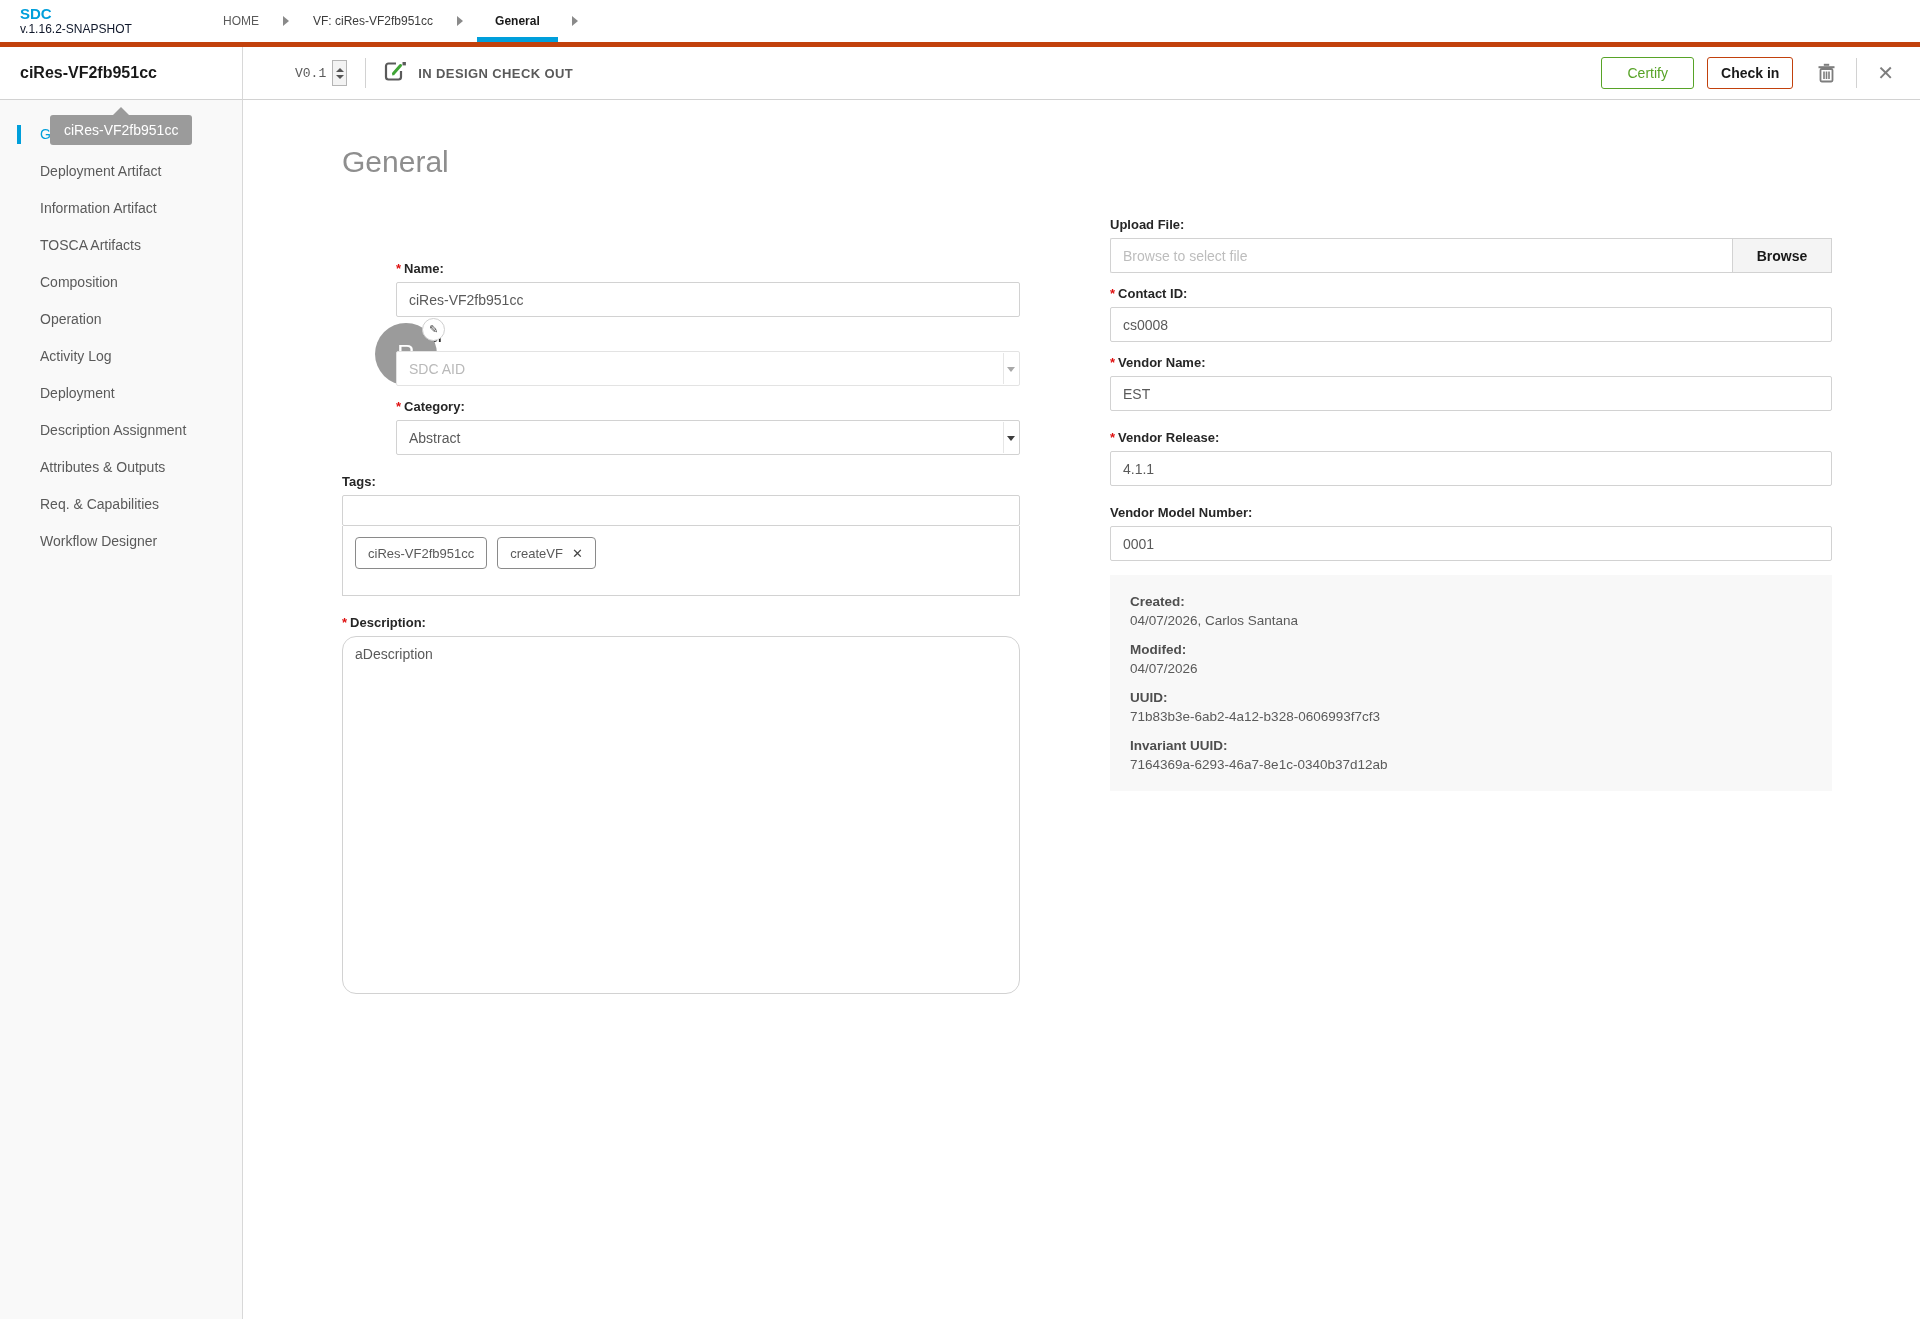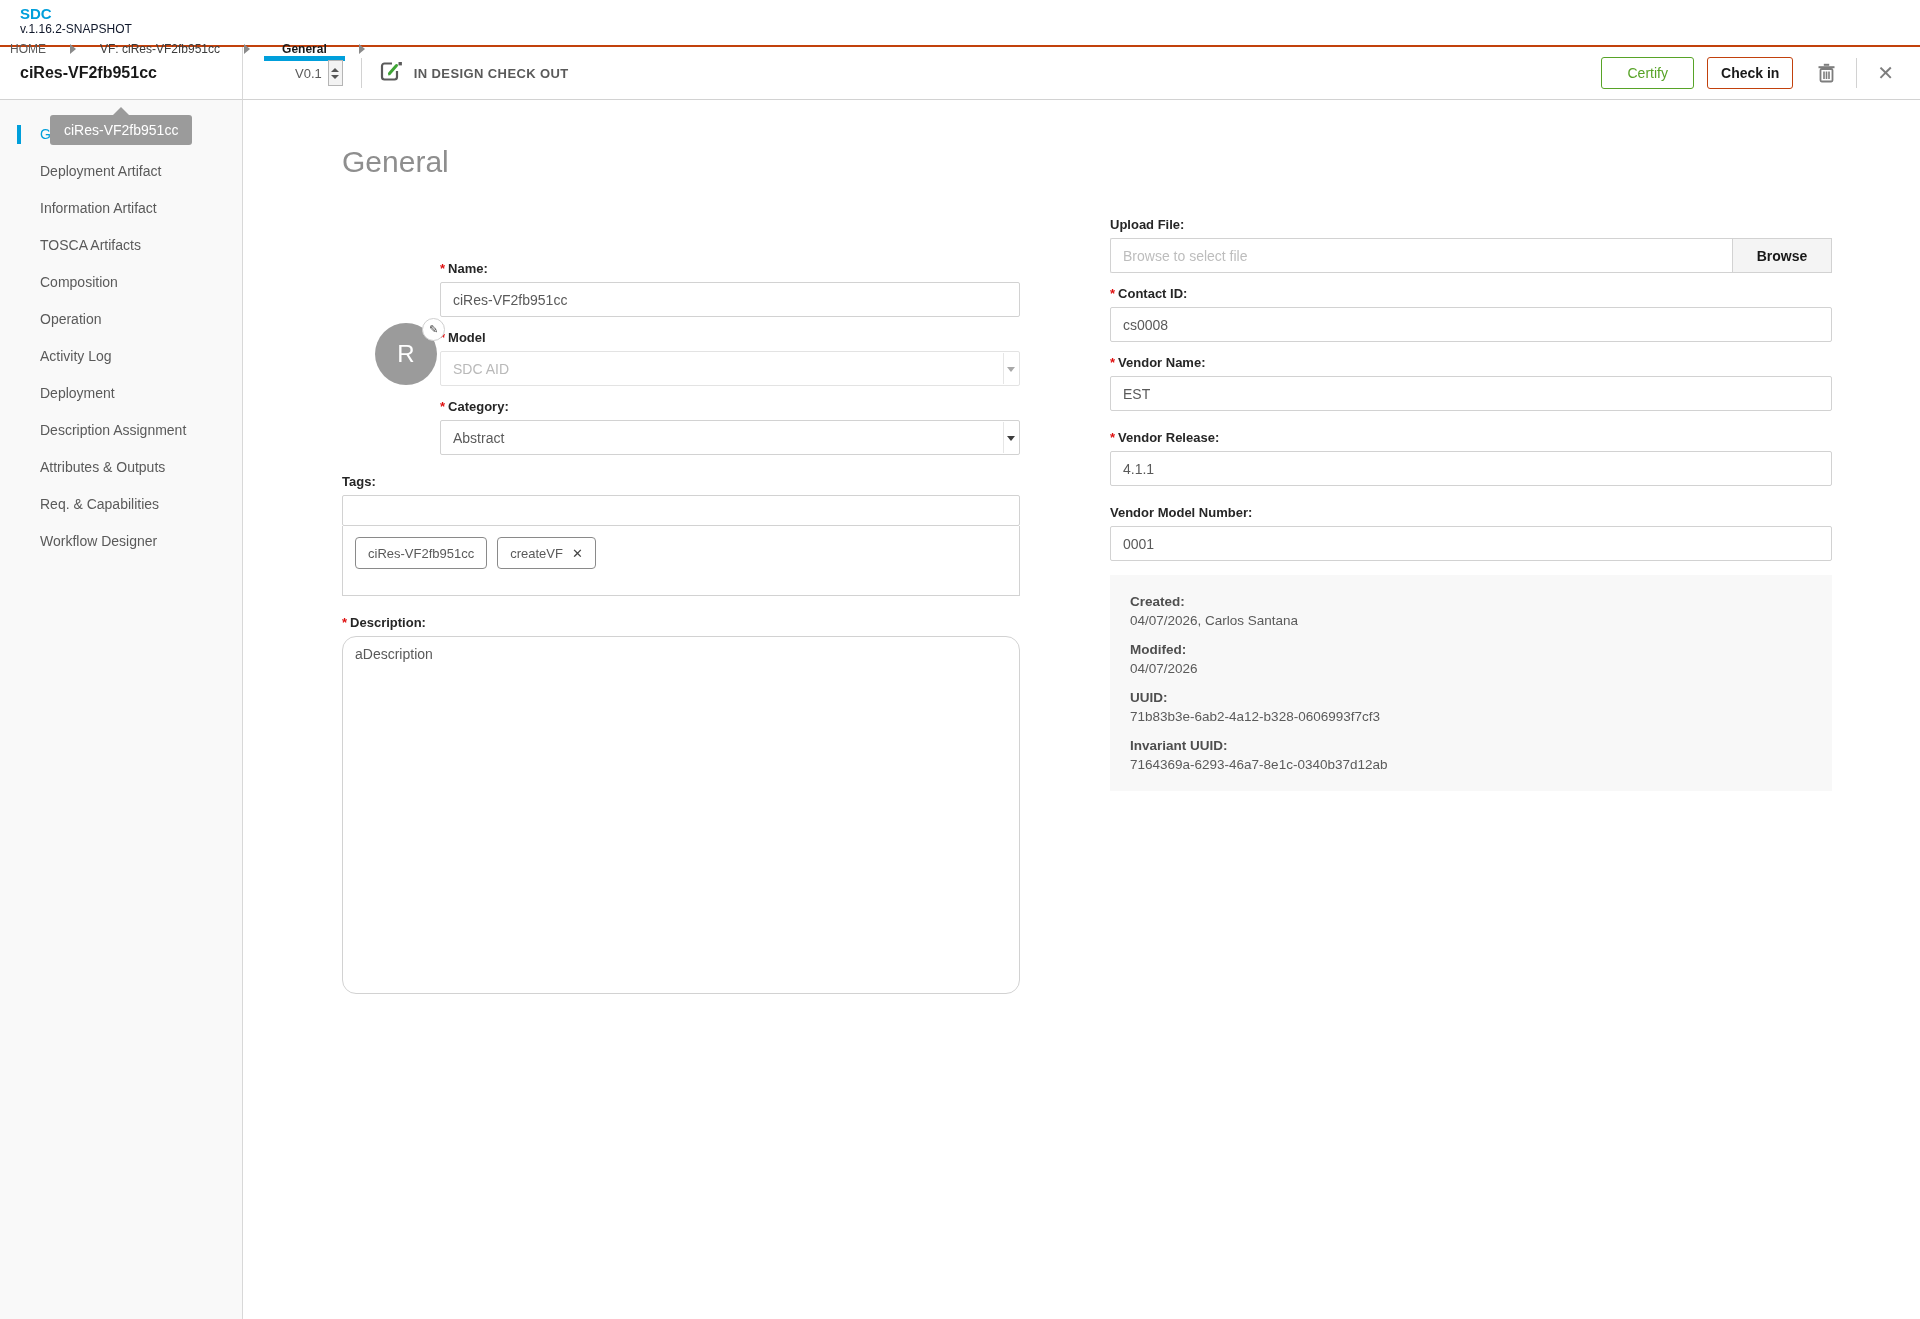--- a/index.html
+++ b/index.html
@@ -3,36 +3,36 @@
 <meta charset="utf-8">
 <style>
   * { box-sizing: border-box; margin: 0; padding: 0; }
   html,body { width:1920px; height:1319px; }
   body {
     font-family: "Liberation Sans", sans-serif;
     background:#ffffff; color:#5a5a5a; overflow:hidden; position:relative;
   }
 
   
-  .topbar { height:47px; display:flex; align-items:stretch; border-bottom:2px solid #c2410c; background:#fff;flex-direction:column; }
+  .topbar { height:47px; display:flex; align-items:stretch; border-bottom:5px solid #c2410c; background:#fff; }
   .logo { width:213px; padding:6px 0 0 20px; }
   .logo-sdc { color:#009fdb; font-weight:bold; font-size:15px; line-height:16px; }
   .logo-ver { color:#0f172a; font-size:12px; line-height:15px; }
   .crumbs { display:flex; align-items:stretch; }
   .crumb { display:flex; align-items:center; padding:0 10px; font-size:12px; color:#5a5a5a; cursor:pointer; }
   .crumb.mid { color:#3c3c3c; }
   .crumb.active { color:#191919; font-weight:bold; border-bottom:5px solid #009fdb; padding:5px 18px 0 18px; }
   .crumb-arrow { width:0; height:0; border-left:6px solid #8a8a8a; border-top:5px solid transparent; border-bottom:5px solid transparent; margin:0 14px; align-self:center; }
 
   
   .subheader { height:53px; display:flex; align-items:stretch; background:#fff; }
   .sub-left { width:243px; border-right:1px solid #d8d8d8; border-bottom:1px solid #d2d2d2; display:flex; align-items:center; padding-left:20px; }
   .asset-title { font-size:16px; font-weight:bold; color:#191919; }
   .sub-main { flex:1; border-bottom:1px solid #d2d2d2; display:flex; align-items:center; padding:0 20px 0 52px; }
-  .version-label { font-size:13px; color:#5a5a5a; margin-right:6px; }
+  .version-label { font-size:13px; color:#5a5a5a; margin-right:6px;font-family:Liberation Mono, monospace; }
   .version-spinner { width:15px; height:26px; border:1px solid #b5b5b5; background:#f3f3f3; display:flex; flex-direction:column; align-items:center; justify-content:center; gap:3px; cursor:pointer; }
   .tri-up { width:0;height:0;border-left:4px solid transparent;border-right:4px solid transparent;border-bottom:4px solid #555; }
   .tri-down { width:0;height:0;border-left:4px solid transparent;border-right:4px solid transparent;border-top:4px solid #555; }
   .vdiv { width:1px; height:30px; background:#d2d2d2; margin:0 18px; }
   .state { display:flex; align-items:center; gap:10px; }
   .state-text { font-size:13px; font-weight:bold; color:#5a5a5a; letter-spacing:.4px; }
   .sub-actions { margin-left:auto; display:flex; align-items:center;padding-left:16px; }
   .btn { height:32px; border-radius:3px; background:#fff; font-family:inherit; font-size:14px; cursor:pointer; }
   .btn-certify { width:93px; border:1px solid #57a327; color:#57a327; margin-right:13px; }
   .btn-checkin { width:86px; border:1px solid #c2410c; color:#191919; font-weight:bold; }
@@ -56,21 +56,21 @@
   .form-grid { display:flex; }
   .col-left { width:678px; margin-right:90px; position:relative; padding-top:44px; }
   .col-right { width:722px; }
 
   .field { margin-bottom:13px; }
   .field-label { display:block; font-size:13px; font-weight:bold; color:#262626; margin-bottom:6px; }
   .req { color:#df1010; margin-right:3px; }
   .tb { width:100%; height:35px; border:1px solid #d2d2d2; border-radius:2px; padding:0 12px; font-size:14px; color:#5a5a5a; font-family:inherit; background:#fff; }
   .tb::placeholder { color:#bdbdbd; }
 
-  .indent { margin-left:98px; }
+  .indent { margin-left:54px; }
   .avatar { position:absolute; left:33px; top:106px; width:62px; height:62px; background:#9b9b9b; border-radius:50%; display:flex; align-items:center; justify-content:center; color:#fff; font-size:24px; }
   .avatar-edit { position:absolute; top:-5px; right:-8px; width:23px; height:23px; border-radius:50%; background:#fff; border:1px solid #cfcfcf; display:flex; align-items:center; justify-content:center; font-size:11px; color:#4a4a4a; cursor:pointer; }
 
   .select { position:relative; height:35px; border:1px solid #d2d2d2; border-radius:2px; padding:0 26px 0 12px; font-size:14px; color:#5a5a5a; display:flex; align-items:center; background:#fff; cursor:pointer; }
   .select.disabled { border-color:#e3e3e3; color:#b9b9b9; cursor:default; }
   .sel-strip { position:absolute; right:15px; top:1px; bottom:1px; width:1px; background:#e6e6e6; }
   .sel-caret { position:absolute; right:4px; top:15px; width:0; height:0; border-left:4px solid transparent; border-right:4px solid transparent; border-top:5px solid #3c3c3c; }
   .select.disabled .sel-caret { border-top-color:#a8a8a8; }
 
   .tags-input { margin-bottom:0; }

